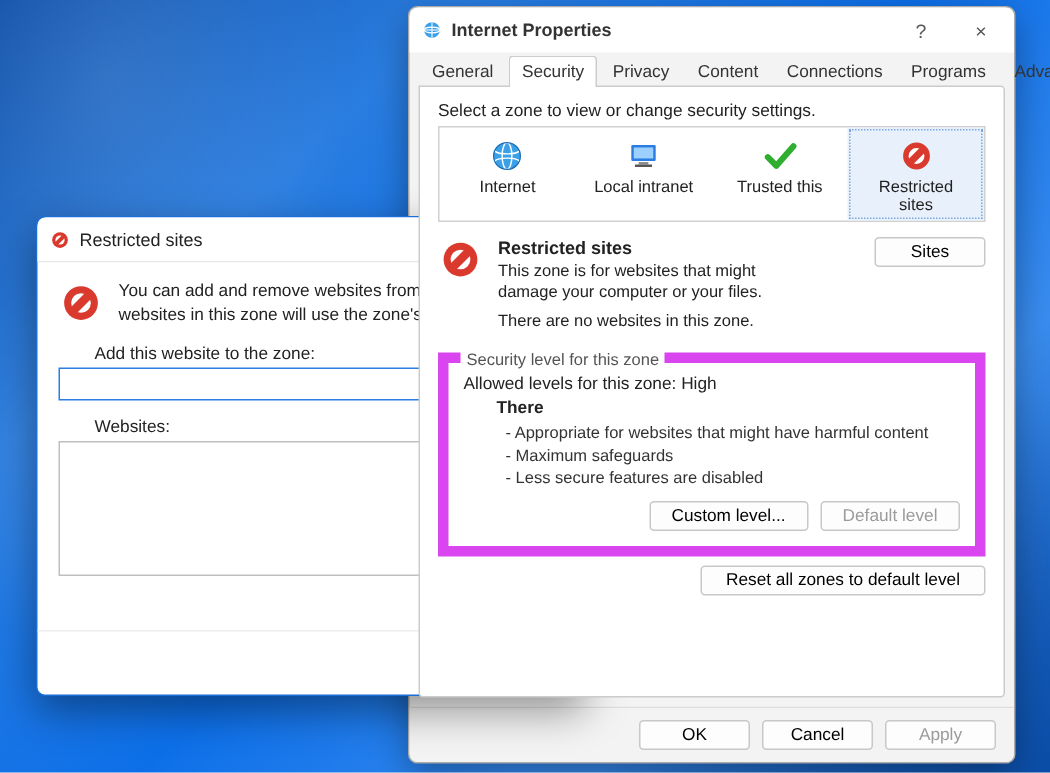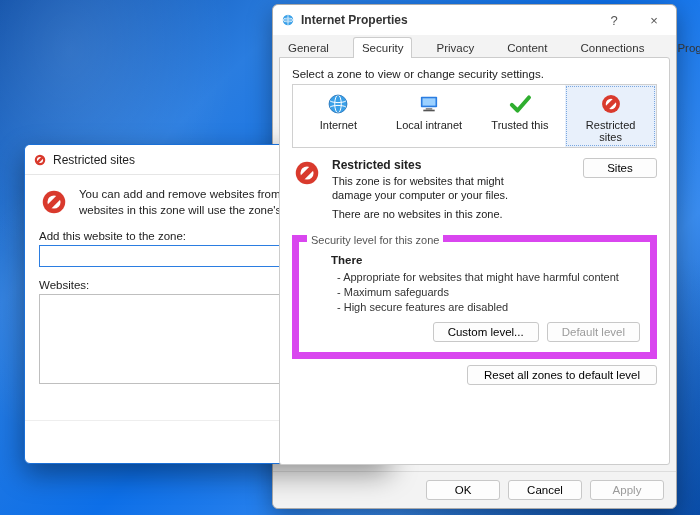--- a/index.html
+++ b/index.html
@@ -25,21 +25,21 @@
     display: flex; flex-direction: column; font-size: 11.5px; color: #222;
   }
   .ipwin .titlebar {
     height: 30px; display: flex; align-items: center; padding: 0 2px 0 8px;
     background: #fff; border-top-left-radius: 6px; border-top-right-radius: 6px;
   }
   .ipwin .titlebar .ticon { width: 14px; height: 14px; margin-right: 6px; }
   .ipwin .titlebar .title { flex: 1; font-size: 12px; color: #333; font-weight: bold; }
   .ipwin .titlebar .sysbtn { width: 40px; height: 30px; display: flex; align-items: center; justify-content: center; color: #555; font-size: 13px; }
 
-  .tabs { display: flex; padding: 2px 6px 0 6px; gap: 15px; position: relative; }
+  .tabs { display: flex; padding: 2px 6px 0 6px; gap: 1px; position: relative; }
   .tab { padding: 4px 8px; font-size: 11.5px; border: 1px solid transparent; border-bottom: none; border-radius: 3px 3px 0 0; cursor: default; color: #333; }
   .tab.active { background: #fff; border-color: #ccc; position: relative; z-index: 2; }
   .tabpage {
     margin: 0 6px 6px 6px; background: #fff; border: 1px solid #ccc; border-radius: 0 3px 3px 3px;
     padding: 10px 12px; flex: 1; position: relative; margin-top: -1px; z-index: 1;
   }
 
   .zone-row { margin-top: 4px; border: 1px solid #d0d0d0; display: flex; }
   .zone { flex: 1; text-align: center; padding: 6px 2px 4px 2px; font-size: 11px; }
   .zone .zicon { width: 26px; height: 26px; margin: 0 auto 2px auto; display: block; }
@@ -84,21 +84,21 @@
     border-bottom: 1px solid #e6e6e6;
   }
   .rswin .titlebar .title { flex: 1; font-size: 12px; color: #222; }
   .rswin .titlebar .closebtn {
     width: 44px; height: 30px; display: flex; align-items: center; justify-content: center;
     background: #2b7de1; color: #fff; border-top-right-radius: 6px;
   }
   .rswin .body { padding: 12px 14px 10px 14px; flex: 1; display: flex; flex-direction: column; }
   .rswin .intro { display: flex; gap: 10px; margin-bottom: 12px; }
   .rswin .intro .txt { font-size: 11.5px; line-height: 1.35; }
-  .lbl { font-size: 11.5px; margin-bottom: 3px; display: block; }
+  .lbl { font-size: 11.5px; margin-bottom: 3px; display: block; margin-left: 24px; }
   .inlinegrp { display: flex; gap: 12px; align-items: flex-start; }
   .txtinput {
     width: 246px; height: 22px; border: 1px solid #2b7de1; padding: 2px 4px;
     font-size: 12px; outline: none;
   }
   .listbox {
     width: 246px; height: 90px; border: 1px solid #bfbfbf; background: #fff;
   }
   .rswin .footer { padding: 10px 14px 12px 14px; display: flex; justify-content: flex-end; border-top: 1px solid #eee; }
 
@@ -184,26 +184,27 @@
         </div>
         <div class="sites-btn-wrap">
           <button class="winbtn">Sites</button>
         </div>
       </div>
       <p style="margin:4px 0 0 40px">There are no websites in this zone.</p>
     </div>
 
     <div class="sec-group">
       <span class="legend">Security level for this zone</span>
+      <div>Allowed levels for this zone: High</div>
       <div style="padding-left:22px; margin-top:4px">
         <h5>There</h5>
         <ul>
           <li>Appropriate for websites that might have harmful content</li>
           <li>Maximum safeguards</li>
-          <li>High secure features are disabled</li>
+          <li>Less secure features are disabled</li>
         </ul>
       </div>
       <div class="btnrow">
         <button class="winbtn">Custom level...</button>
         <button class="winbtn disabled">Default level</button>
       </div>
     </div>
 
     <div class="btnrow" style="margin-top:6px">
       <button class="winbtn" style="min-width:190px">Reset all zones to default level</button>

